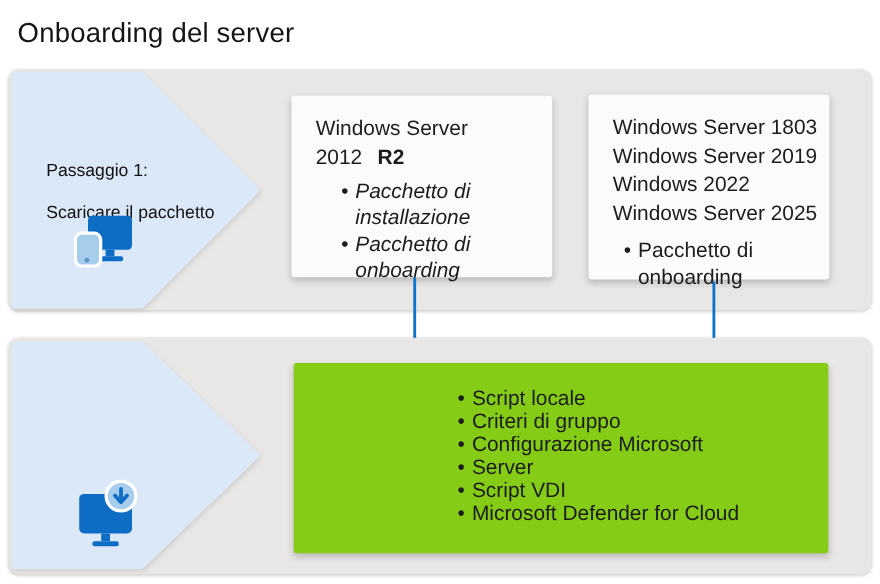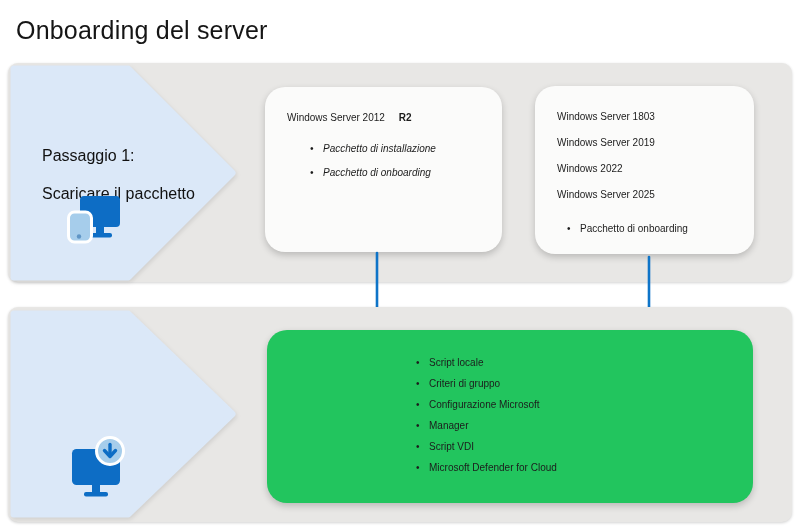--- a/index.html
+++ b/index.html
@@ -23,27 +23,27 @@
   .chev1{left:10px;top:65px;}
   .chev2{left:10px;top:310px;}
   .chevron polygon{fill:#dbe8f8;stroke:#dbe8f8;stroke-width:7;stroke-linejoin:round;}
   
   .step-label{position:absolute;left:30px;font-size:16px;line-height:26px;color:#111;}
   .label1{top:131px;}
   .label2{top:355px;}
   .step-label p{margin:12px;}
   
   .card{
-    position:absolute;background:#fbfbfa;border-radius:20px;
+    position:absolute;background:#fbfbfa;border-radius:3px;
     box-shadow:0 3px 7px rgba(0,0,0,.20);
-    font-size:10px;color:#1c1c1c;box-sizing:border-box;
+    font-size:19px;color:#1c1c1c;box-sizing:border-box;
   }
   .card1{left:265px;top:87px;width:237px;height:165px;padding:18px 8px 0 22px;}
   .card2{left:535px;top:86px;width:219px;height:168px;padding:18px 8px 0 22px;}
-  .card3{left:267px;top:330px;width:486px;height:173px;padding:22px 8px 0 149px;background:#22c55e;}
+  .card3{left:267px;top:330px;width:486px;height:173px;padding:22px 8px 0 149px;background:#84cc16;}
   .card p{margin:0;line-height:26px;}
   .r2{font-weight:700;margin-left:14px;}
   ul.bullets{list-style:none;margin:6px 0 0 0;padding:0;}
   ul.bullets li{position:relative;line-height:24px;}
   ul.bullets li::before{content:"\2022";position:absolute;left:-13px;}
   .card1 ul.bullets{padding-left:36px;font-style:italic;}
   .card2 ul.bullets{margin-top:9px;padding-left:23px;}
   .card3 ul.bullets{margin-top:0;padding-left:13px;}
   .card3 ul.bullets li{line-height:21px;}
   
@@ -122,19 +122,19 @@
     <circle cx="39" cy="15" r="13.5" fill="#a6cdeb" stroke="#ffffff" stroke-width="3"></circle>
     <path d="M39 8.5 L39 19.5" stroke="#0d6dc5" stroke-width="3.4" fill="none" stroke-linecap="round"></path>
     <path d="M33.5 14.5 L39 20.5 L44.5 14.5" stroke="#0d6dc5" stroke-width="3.4" fill="none" stroke-linecap="round" stroke-linejoin="round"></path>
   </svg>
 
   <div class="card card3">
     <ul class="bullets">
       <li>Script locale</li>
       <li>Criteri di gruppo</li>
       <li>Configurazione Microsoft</li>
-      <li>Manager</li>
+      <li>Server</li>
       <li>Script VDI</li>
       <li>Microsoft Defender for Cloud</li>
     </ul>
   </div>
 
 </div>
 
 </body></html>

